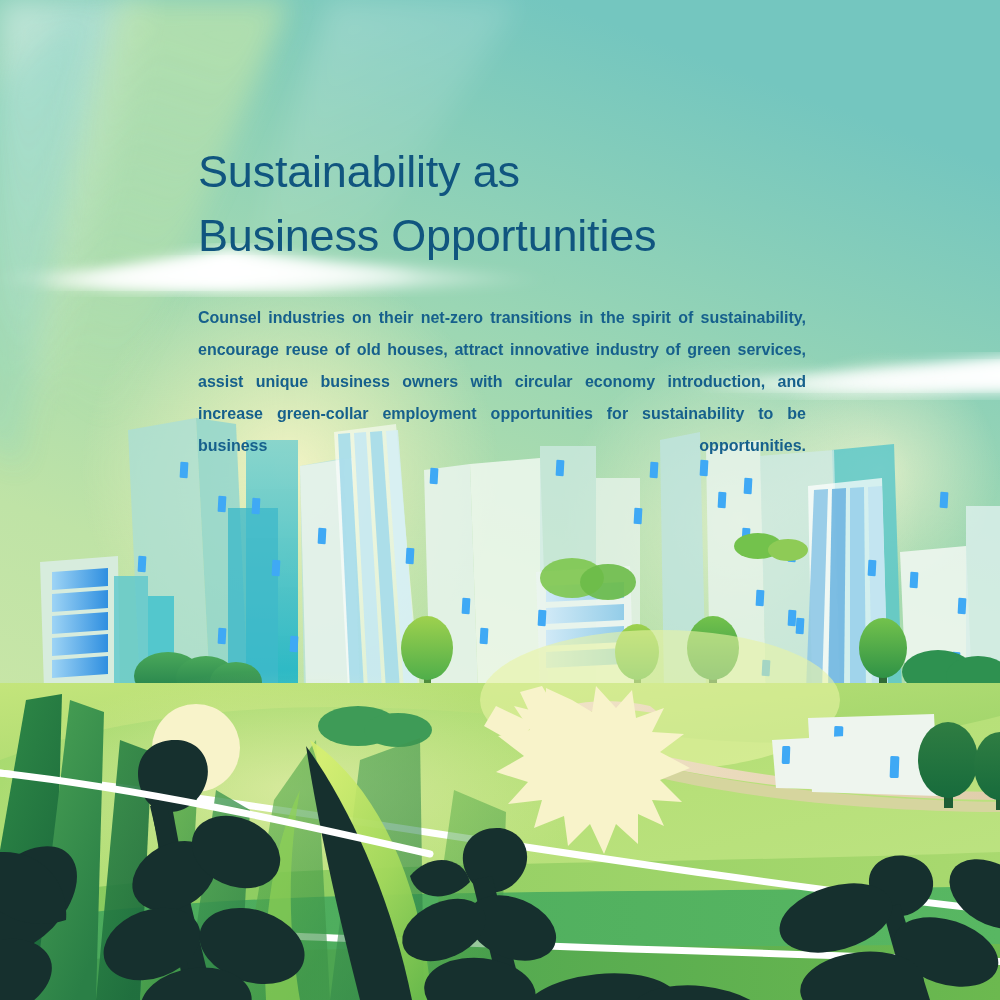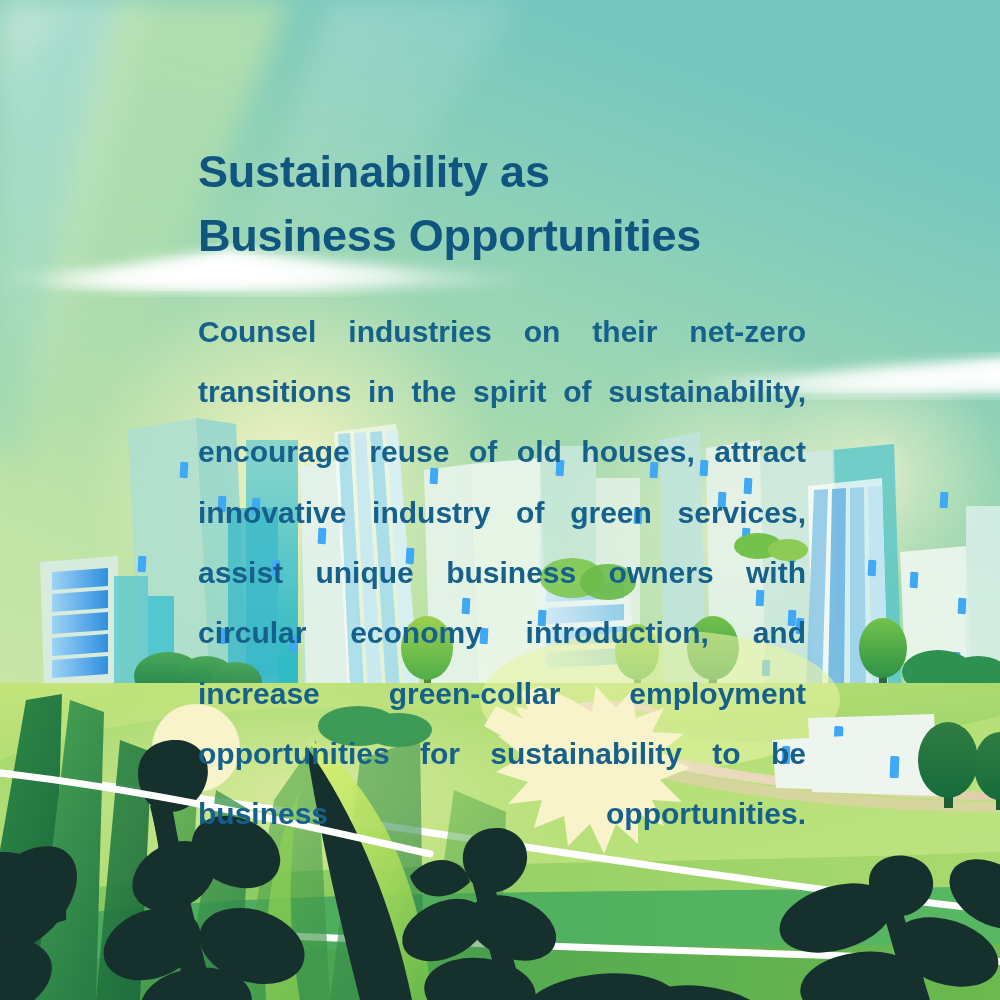--- a/index.html
+++ b/index.html
@@ -12,30 +12,30 @@
   }
   #poster svg.layer{position:absolute;left:0;top:0;width:1000px;height:1000px;display:block;}
   .textblock{
     position:absolute;
     left:198px; top:140px; width:608px;
     z-index:40;
   }
   .poster-title{
     margin:0;
     font-size:45px;
-    font-weight:700;
+    font-weight:400;
     line-height:1.42;
     letter-spacing:-0.2px;
     color:#10557f;
     white-space:pre-line;
   }
   .poster-body{
     margin:0;
     margin-top:34px;
-    font-size:30px;
+    font-size:16px;
     font-weight:700;
     line-height:2.01;
     color:#16608c;
     text-align:justify;
     text-justify:inter-word;
   }
   .poster-body::after{content:"";display:inline-block;width:100%;}
 </style>
 </head>
 <body>

